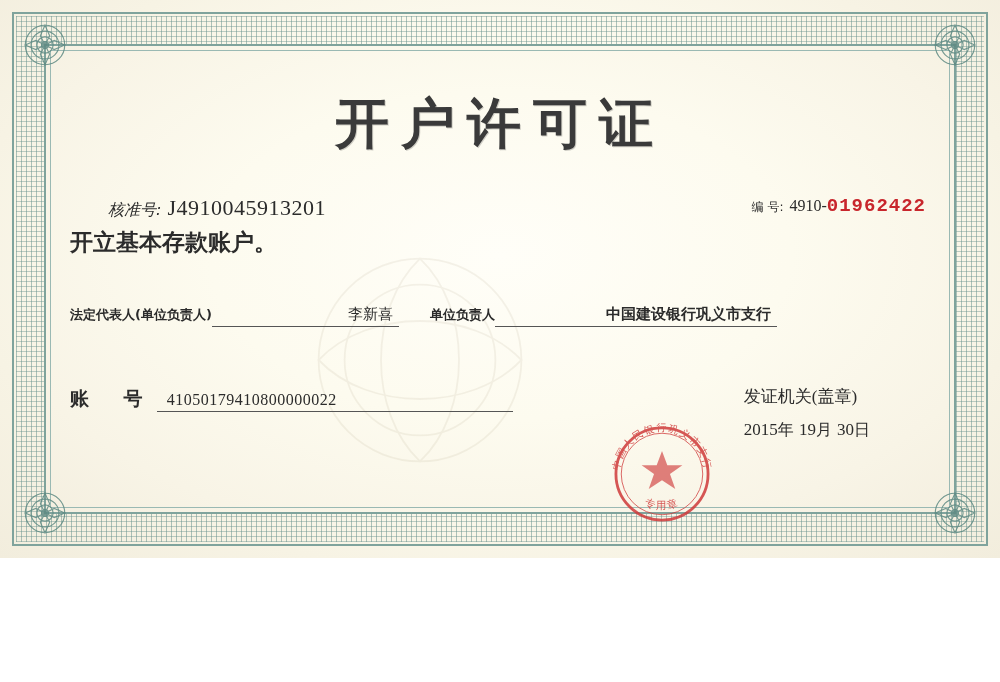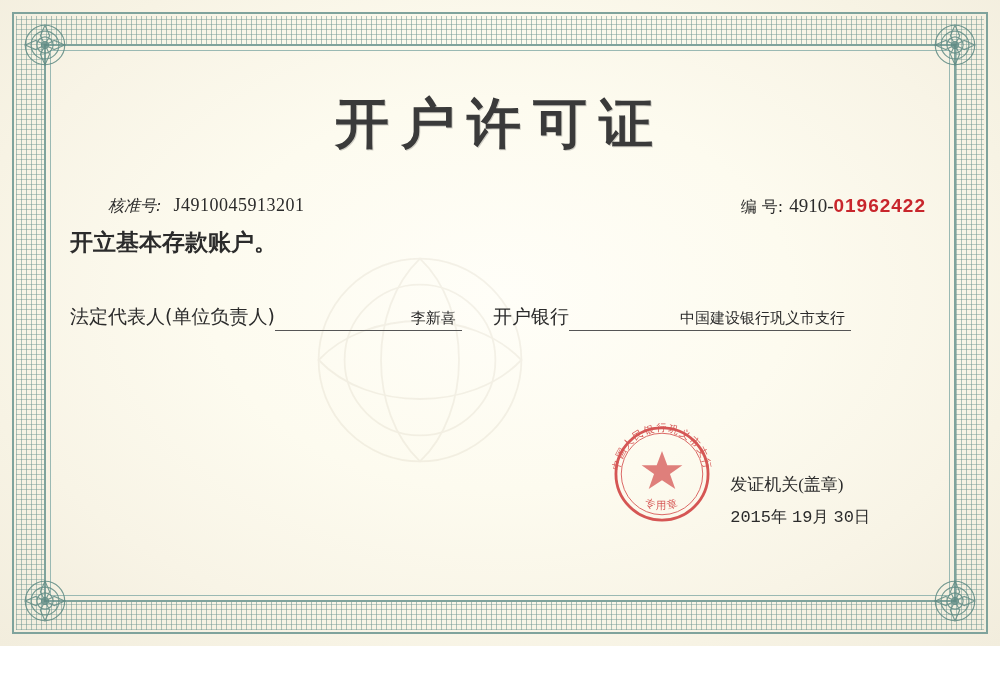--- a/index.html
+++ b/index.html
@@ -11,21 +11,21 @@
     width: 1000px;
     height: 682px;
     font-family: "Liberation Serif", serif;
     overflow: hidden;
   }
 
   
   .certificate {
     position: relative;
     width: 1000px;
-    height: 646px;
+    height: 558px;
     background:
       radial-gradient(ellipse at 50% 45%, #fffef8 0%, #fdfbef 45%, #f7f3e4 75%, #f2eddd 100%);
     box-sizing: border-box;
   }
 
   
   .border-outer {
     position: absolute;
     left: 12px; top: 12px; right: 12px; bottom: 12px;
     border: 2px solid #7fa39c;
@@ -118,38 +118,38 @@
   }
   .approval {
     position: absolute;
     left: 48px;
     top: 0;
     white-space: nowrap;
   }
   .approval .lbl { font-size: 16px; font-style: italic; }
   .approval .val {
     font-family: "Liberation Serif", serif;
-    font-size: 18px;
-    margin-left: 12px;
+    font-size: 22px;
+    margin-left: 6px;
     letter-spacing: 0.5px;
   }
   .serial {
     position: absolute;
     right: 14px;
     top: 0;
     white-space: nowrap;
   }
-  .serial .lbl { font-size: 16px; }
+  .serial .lbl { font-size: 12px; }
   .serial .prefix {
     font-family: "Liberation Serif", serif;
-    font-size: 19px;
+    font-size: 16px;
     margin-left: 6px;
   }
   .serial .num {
-    font-family: Liberation Sans, sans-serif;
+    font-family: Liberation Mono, monospace;
     font-size: 19px;
     font-weight: bold;
     color: #c8262c;
     letter-spacing: 1px;
   }
 
   .para {
     margin-top: 38px;
     font-size: 23px;
     font-weight: bold;
@@ -181,34 +181,34 @@
     margin-top: 46px;
     height: 34px;
     padding-left: 10px;
   }
   .field {
     display: inline-block;
     white-space: nowrap;
     vertical-align: bottom;
   }
   .field .lbl {
-    font-size: 19px;
-    font-weight: normal;
+    font-size: 13px;
+    font-weight: bold;
   }
   .fill {
     display: inline-block;
     text-align: right;
     font-size: 15px;
     font-weight: normal;
     border-bottom: 1px solid #555;
     padding: 0 6px 2px 6px;
     font-family: "DejaVu Sans", sans-serif;
   }
   .fill-rep { min-width: 175px; }
-  .fill-bank { min-width: 270px; }
+  .fill-bank { min-width: 270px; font-weight: bold; }
   .field.bank { margin-left: 26px; }
 
   .row-account {
     position: relative;
     margin-top: 48px;
     padding-left: 10px;
   }
   .row-account .lbl {
     font-size: 19px;
     font-weight: bold;
@@ -231,21 +231,21 @@
     position: absolute;
     right: 70px;
     bottom: 52px;
     text-align: left;
     font-size: 17px;
     line-height: 1.9;
   }
   .issuer .line1 { font-size: 17px; font-family: Liberation Serif, serif; }
   .issuer .line2 { font-size: 16px; font-family: "DejaVu Sans", sans-serif; }
   .issuer .line2 .num {
-    font-family: Liberation Mono, monospace;
+    font-family: Liberation Serif, serif;
     font-size: 17px;
   }
 
   
   .seal {
     position: absolute;
     left: 600px;
     top: 412px;
     width: 124px;
     height: 124px;
@@ -339,24 +339,27 @@
       </div>
     </div>
 
     <div class="para-2">开立基本存款账户。</div>
 
     <div class="row-fields">
       <span class="field rep">
         <span class="lbl">法定代表人(单位负责人)</span><span class="fill fill-rep">李新喜</span>
       </span>
       <span class="field bank">
-        <span class="lbl">开户银行</span><span class="fill fill-bank">中国建设银行巩义市支行</span>
+        <span class="lbl">单位负责人</span><span class="fill fill-bank">中国建设银行巩义市支行</span>
       </span>
     </div>
 
+    <div class="row-account">
+      <span class="lbl">账 号</span><span class="fill-account">41050179410800000022</span>
+    </div>
 
     <div class="issuer">
       <div class="line1">发证机关(盖章)</div>
       <div class="line2">
         <span class="num">2015</span><span>年</span>
         <span class="num">19</span><span>月</span>
         <span class="num">30</span><span>日</span>
       </div>
     </div>
 

